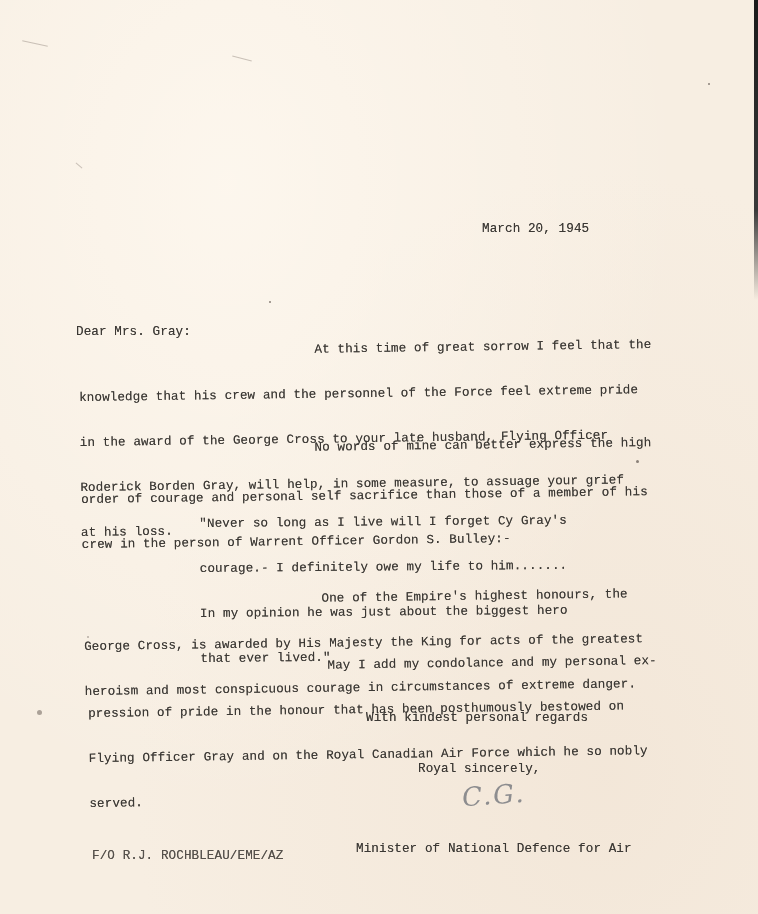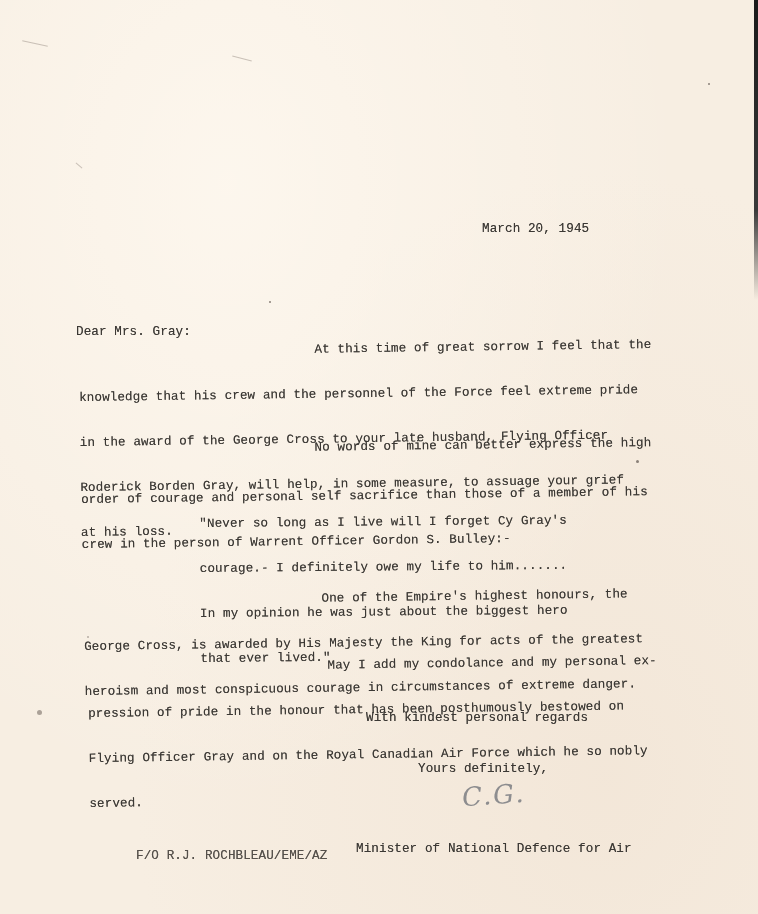--- a/index.html
+++ b/index.html
@@ -114,19 +114,19 @@
   </div>
 
   <div class="tw" style="left:87px;top:634px;transform:rotate(-0.8deg);transform-origin:left top;">
     <span class="tw-line" style="padding-left:240px;">May I add my condolance and my personal ex-</span>
     <span class="tw-line" style="margin-top:3px;">pression of pride in the honour that has been posthumously bestowed on</span>
     <span class="tw-line" style="margin-top:3px;">Flying Officer Gray and on the Royal Canadian Air Force which he so nobly</span>
     <span class="tw-line" style="margin-top:3px;">served.</span>
   </div>
 
   <div class="tw" style="left:366px;top:711px;">With kindest personal regards</div>
-  <div class="tw" style="left:418px;top:762px;">Yours definitely,</div>
+  <div class="tw" style="left:418px;top:762px;">Royal sincerely,</div>
 
   <div class="signature">C.G.</div>
 
-  <div class="tw" style="left:92px;top:849px;color:#55504b;margin-left:44px;">F/O R.J. ROCHBLEAU/EME/AZ</div>
+  <div class="tw" style="left:92px;top:849px;color:#55504b;">F/O R.J. ROCHBLEAU/EME/AZ</div>
   <div class="tw" style="left:356px;top:842px;">Minister of National Defence for Air</div>
 </div>
 
 </body></html>

